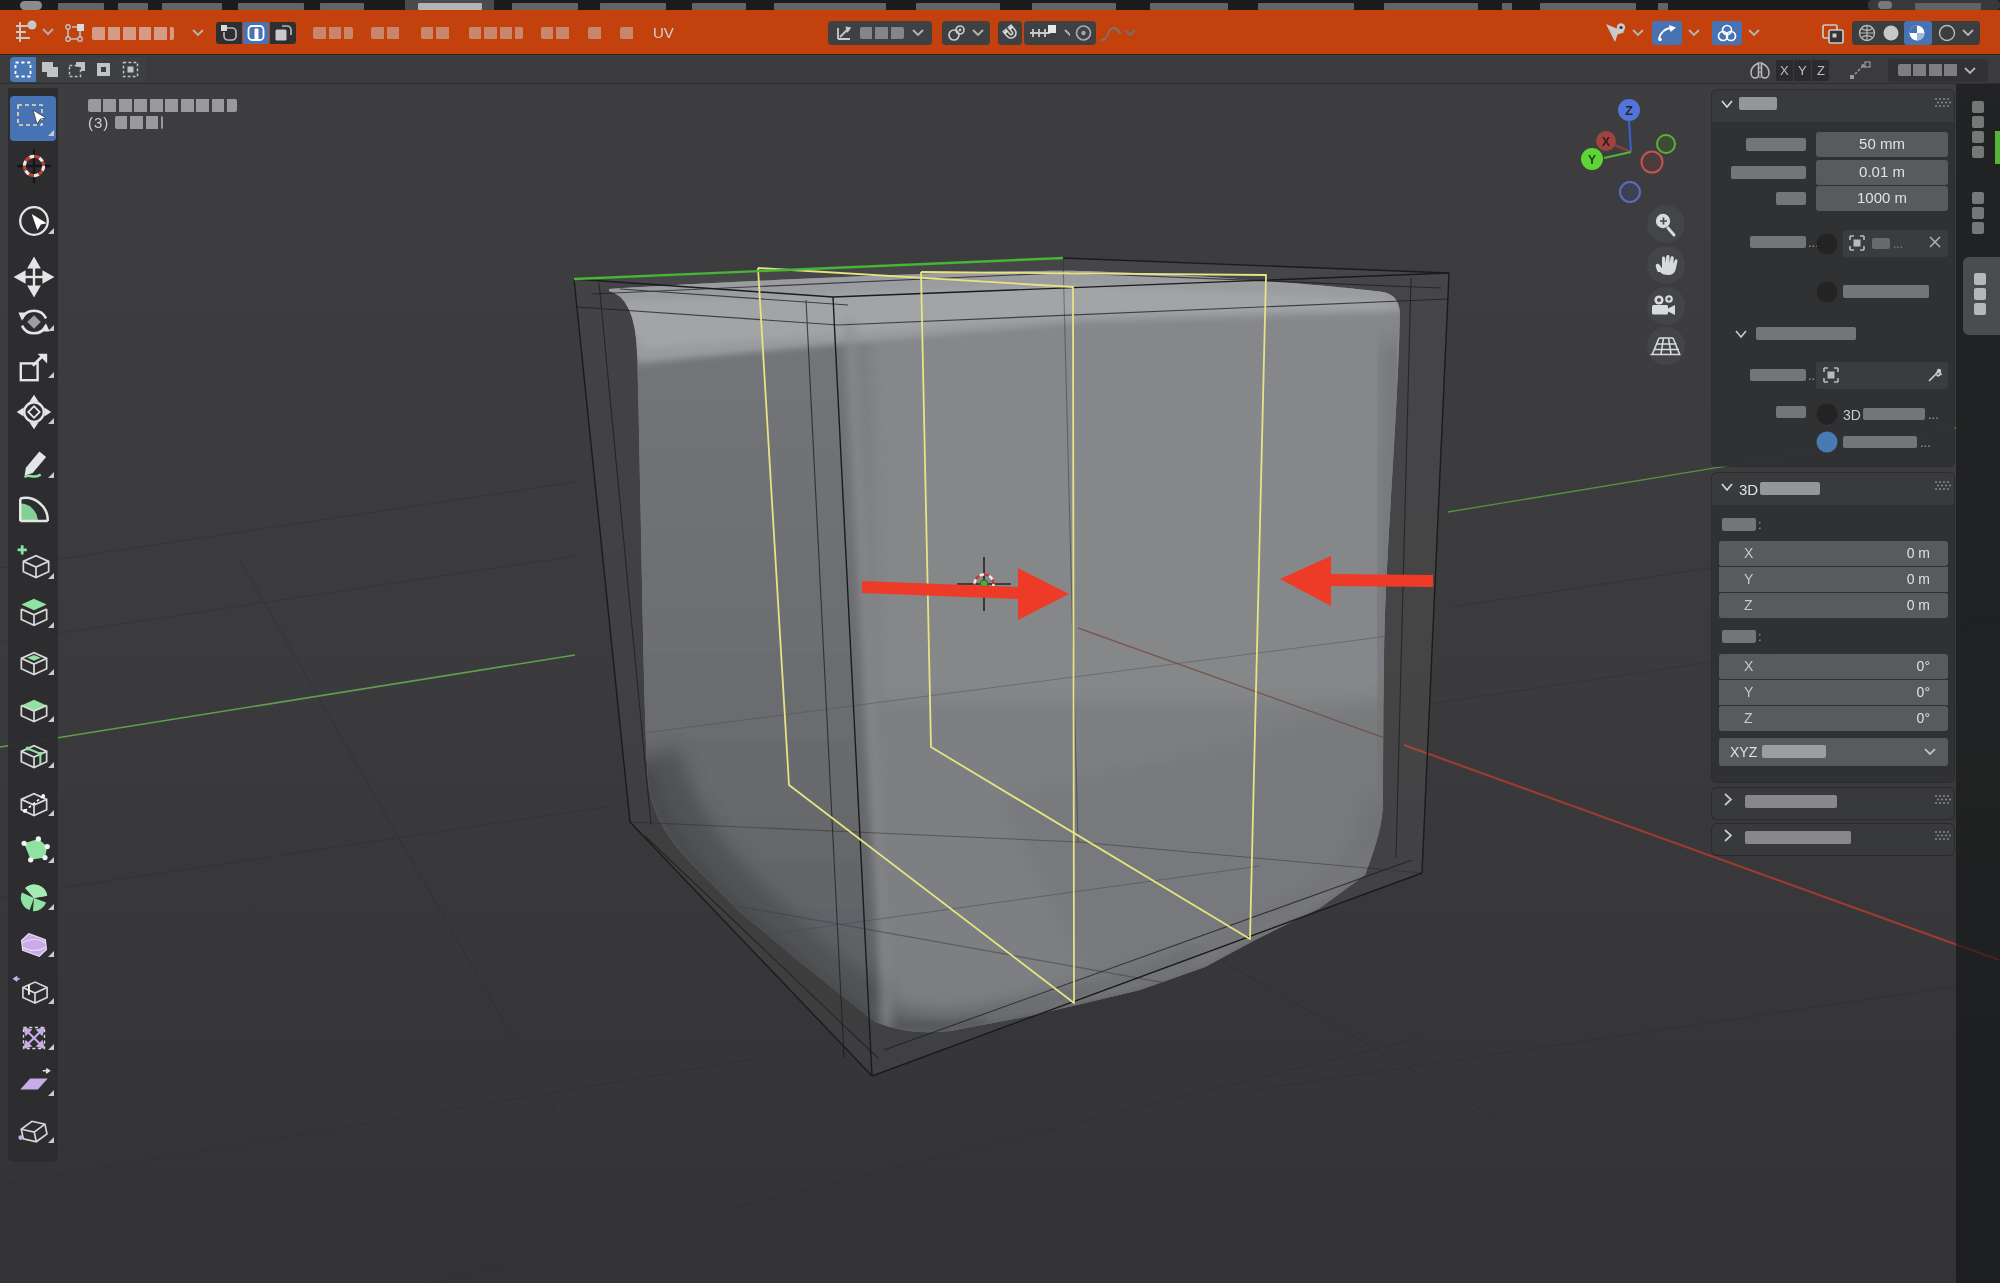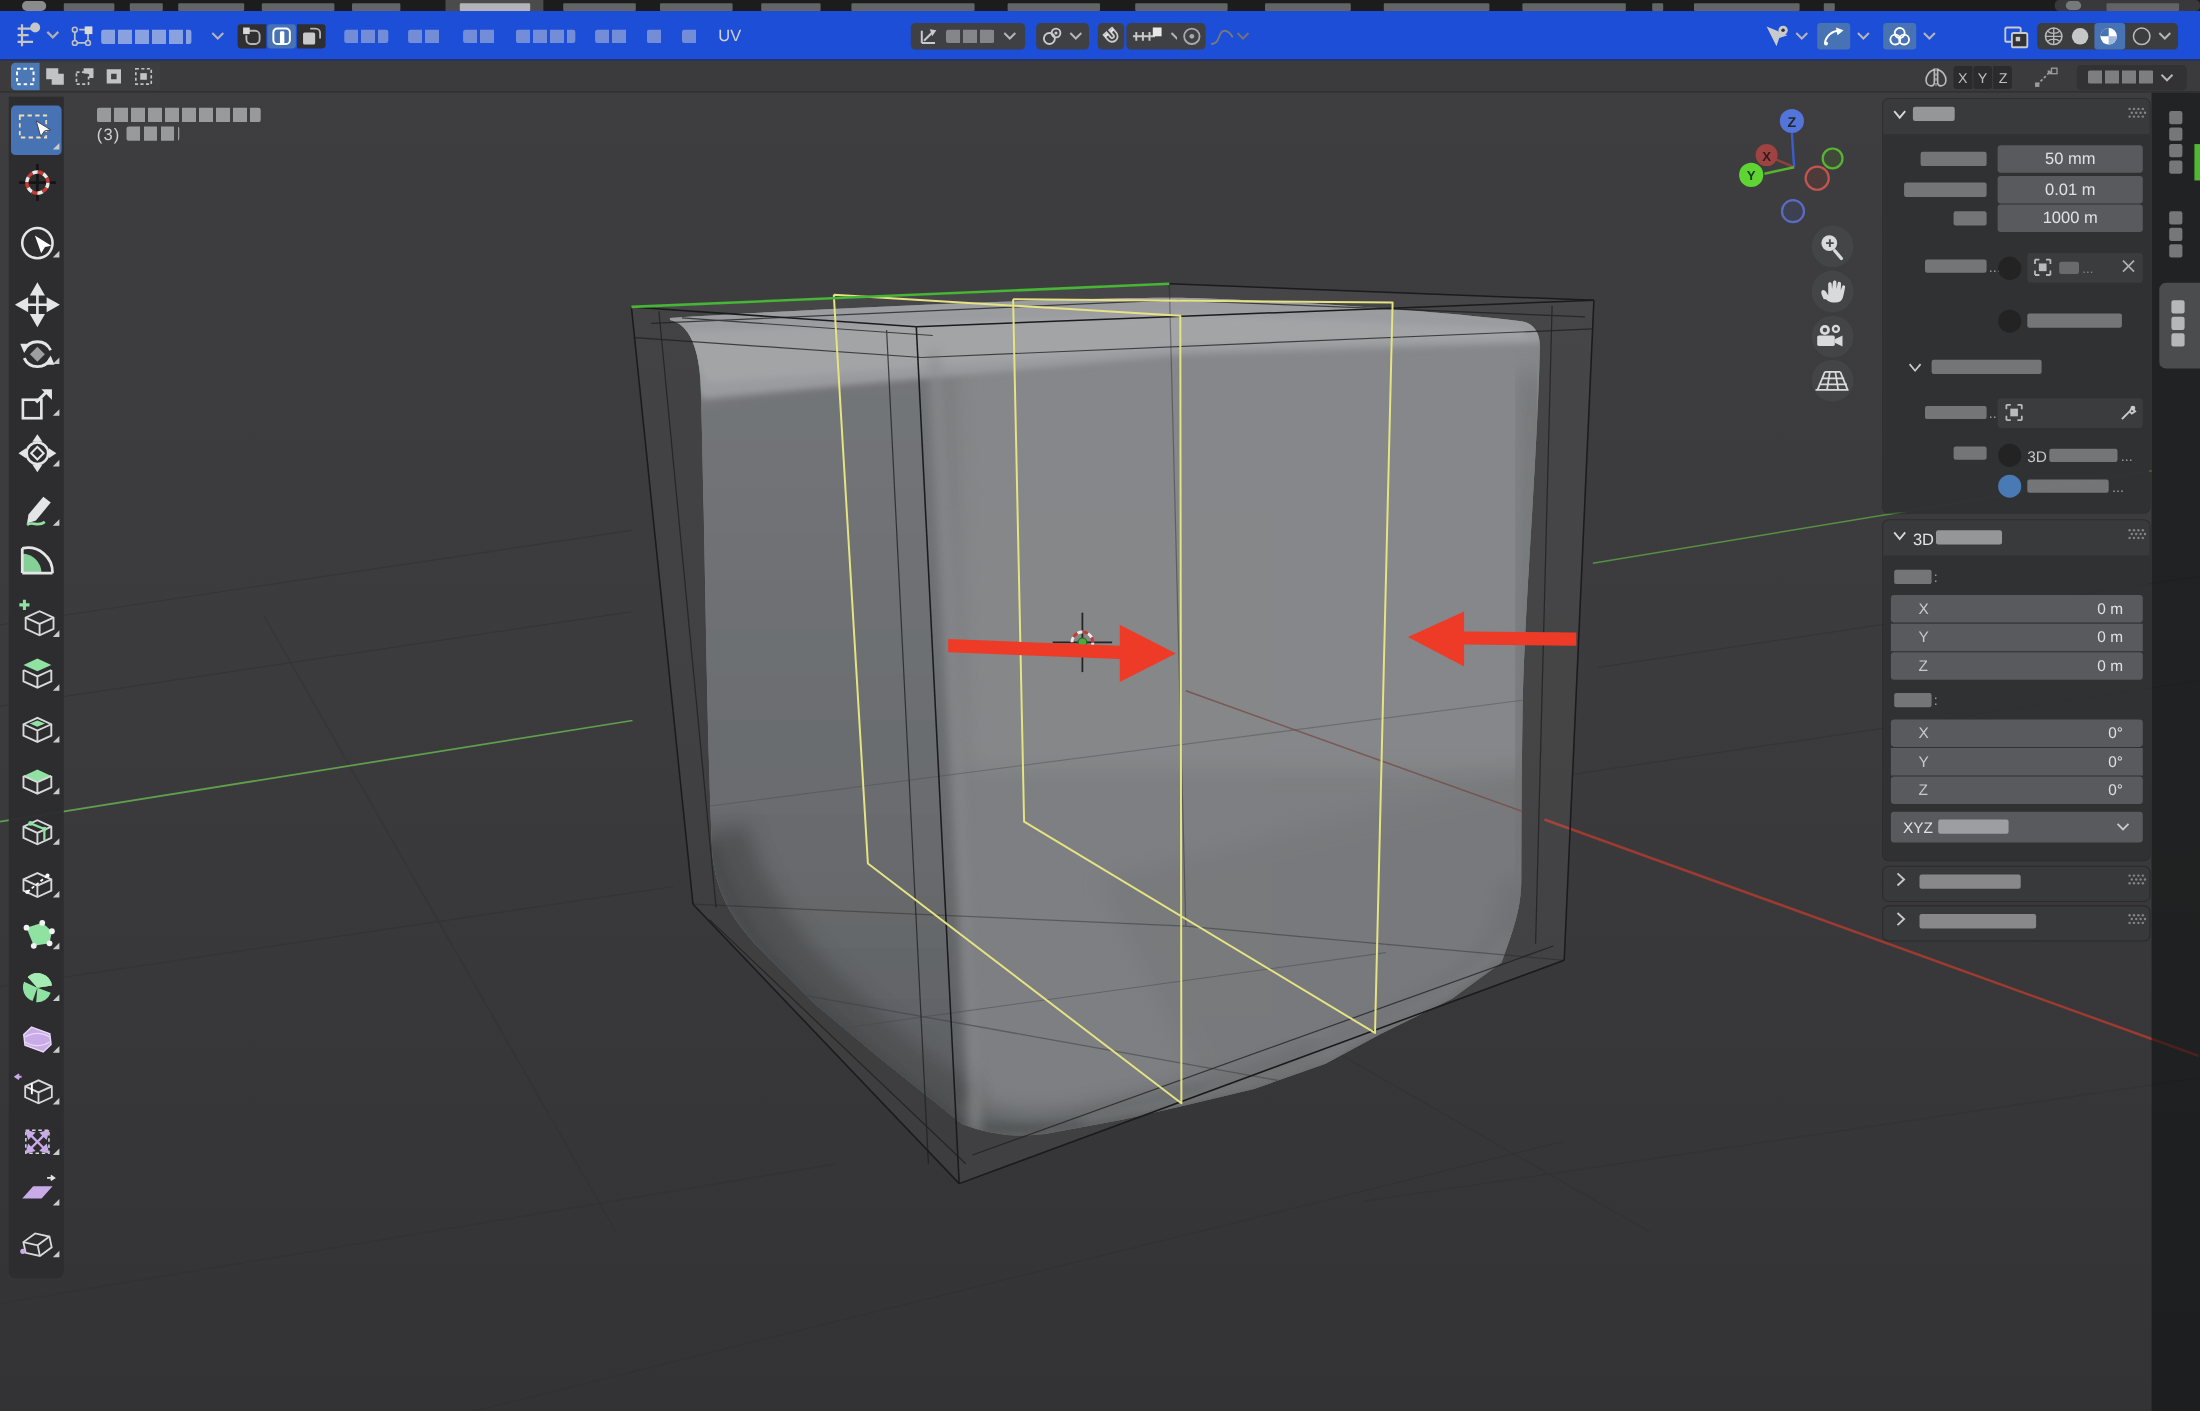--- a/index.html
+++ b/index.html
@@ -3,21 +3,21 @@
 <style>
 *{margin:0;padding:0;box-sizing:border-box}
 html,body{width:2000px;height:1283px;overflow:hidden;background:#3a3a3b;font-family:"Liberation Sans",sans-serif}
 #screen{position:absolute;left:0;top:0;width:2000px;height:1283px}
 .abs{position:absolute}
 .g{display:inline-block;height:12px;border-radius:2px;background:repeating-linear-gradient(90deg,rgba(208,209,211,.48) 0 12.5px,rgba(208,209,211,0) 12.5px 15.5px);vertical-align:middle}
 .gb{background:repeating-linear-gradient(90deg,rgba(228,229,231,.55) 0 12.5px,rgba(228,229,231,0) 12.5px 15.5px)}
 #bar1{position:absolute;left:0;top:0;width:2000px;height:10px;background:#1c1c1d;z-index:30}
 #bar1 .tab{position:absolute;top:0;height:10px;background:#4b4b4c}
 #bar1 .tg{position:absolute;top:3px;height:7px;border-radius:1px;background:rgba(170,171,173,.5)}
-#bar2{position:absolute;left:0;top:10px;width:2000px;height:45px;background:#1d4ed8;border-bottom:1px solid #242425;z-index:30}
+#bar2{position:absolute;left:0;top:10px;width:2000px;height:45px;background:#c2410c;border-bottom:1px solid #242425;z-index:30}
 #bar3{position:absolute;left:0;top:56px;width:2000px;height:28px;background:#3b3b3d;border-bottom:1px solid #2d2d2f;z-index:30}
 .pill{position:absolute;background:#3f4043;border-radius:4px}
 .blue{background:#4772b3}
 .ib{position:absolute;border-radius:3px}
 svg{display:block}
 </style></head>
 <body>
 <div id="screen">
 
 <svg class="abs" style="left:0;top:0;z-index:1" width="2000" height="1283" viewBox="0 0 2000 1283">

